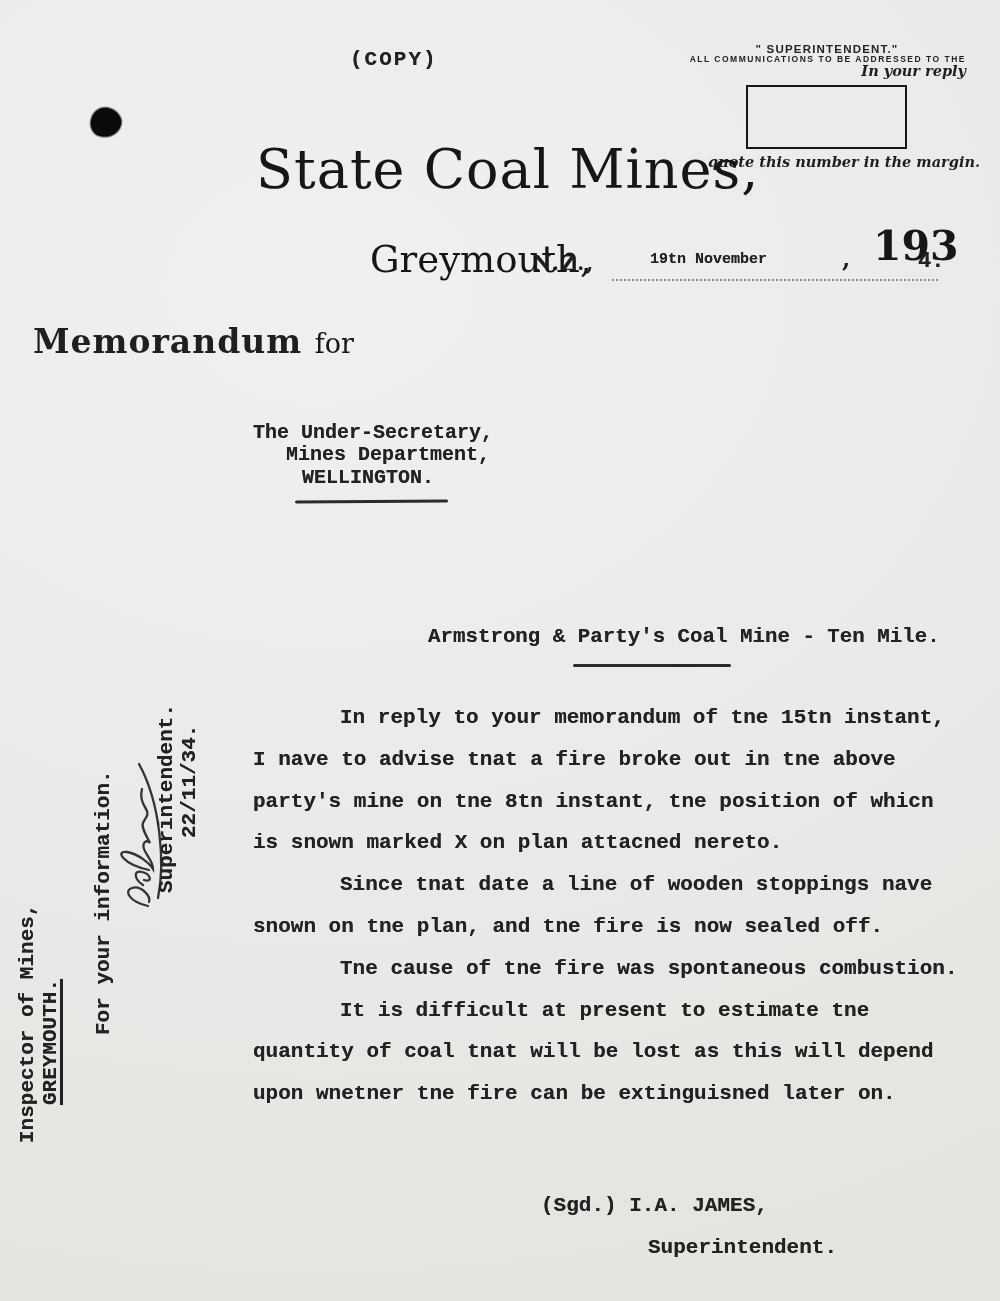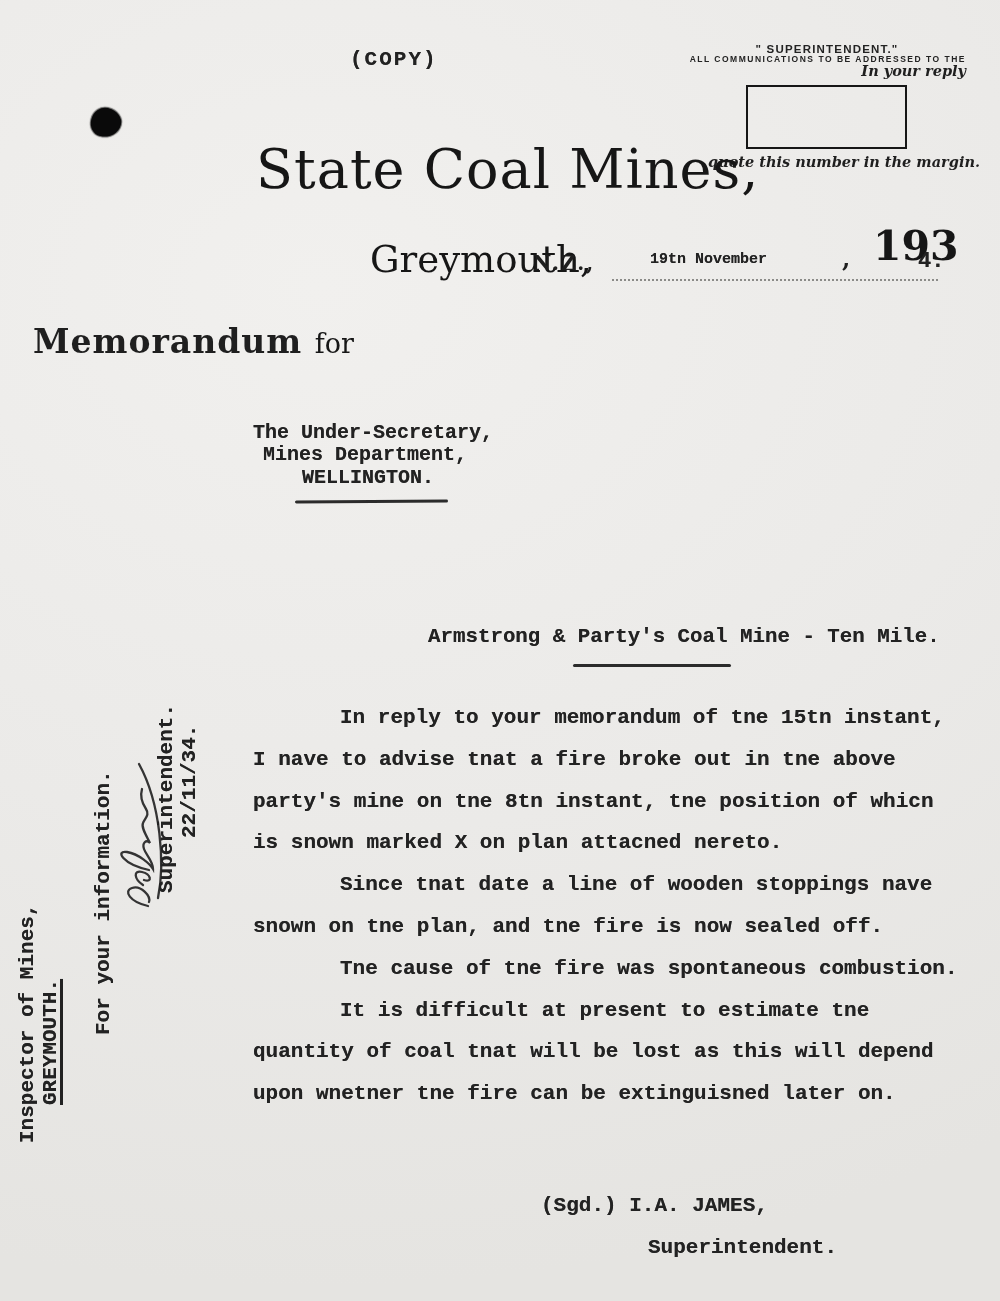--- a/index.html
+++ b/index.html
@@ -49,21 +49,21 @@
   <div class="abs script" style="left:873px;top:222px;font-size:41px;font-weight:bold;">193</div>
   <div class="abs tw" style="left:918px;top:249px;font-size:22px;">4.</div>
 
   <div class="abs" style="left:33px;top:322px;">
     <span class="serifprint" style="font-size:33px;font-weight:bold;letter-spacing:1px;">Memorandum</span>
     <span class="script" style="font-size:27px;margin-left:8px;">for</span>
   </div>
 
   <div class="abs tw" style="left:253px;top:422px;font-size:20px;line-height:22.4px;">
     <div>The Under-Secretary,</div>
-    <div style="margin-left:10px;">Mines Department,</div>
+    <div style="margin-left:33px;">Mines Department,</div>
     <div style="margin-left:49px;">WELLINGTON.</div>
   </div>
   <div class="rule" style="left:295px;top:500px;width:153px;height:3px;transform:rotate(-.3deg);"></div>
 
   <div class="abs tw" style="left:428px;top:625px;font-size:20.8px;">Armstrong &amp; Party's Coal Mine - Ten Mile.</div>
   <div class="rule" style="left:573px;top:664px;width:158px;height:3px;"></div>
 
   <div class="abs tw" style="left:253px;top:697px;font-size:21px;">
     <div class="body-line indent">In reply to your memorandum of tne 15tn instant,</div>
     <div class="body-line">I nave to advise tnat a fire broke out in tne above</div>

